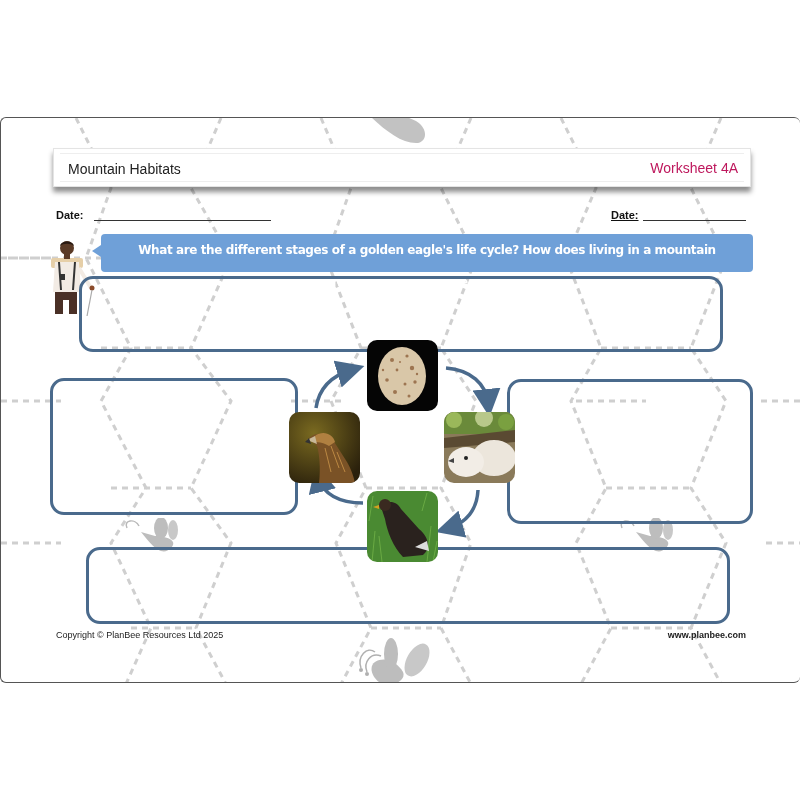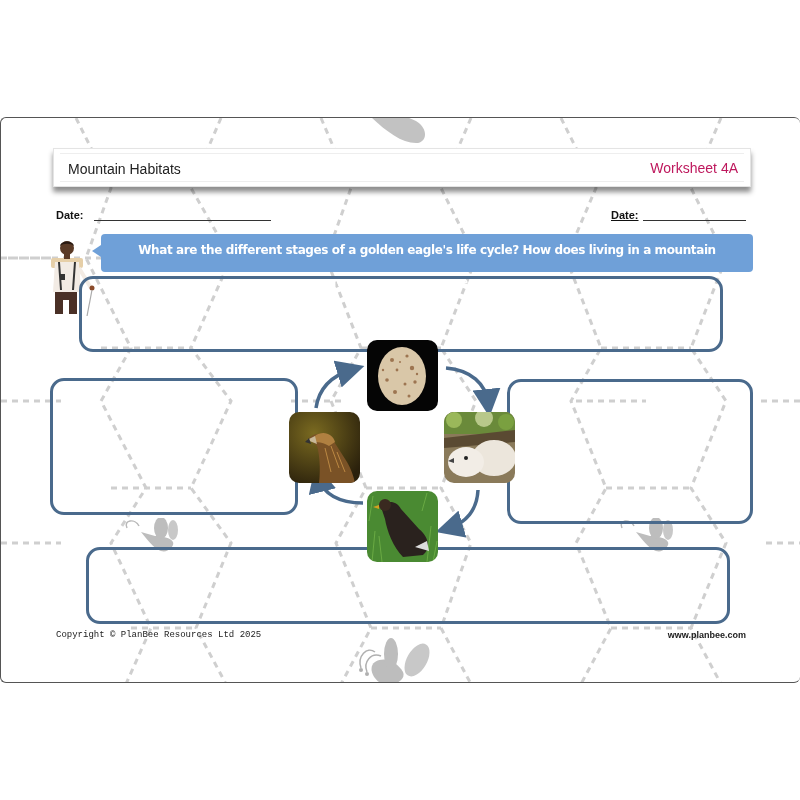--- a/index.html
+++ b/index.html
@@ -46,21 +46,21 @@
 
     .photo {
       position: absolute; width: 71px; height: 71px; border-radius: 10px; overflow: hidden;
     }
     .photo svg { width: 100%; height: 100%; display: block; }
 
     .arrows { position: absolute; left: 0; top: 0; width: 800px; height: 566px; pointer-events: none; }
 
     .hiker { position: absolute; left: 46px; top: 120px; width: 50px; height: 78px; }
 
-    .footer-left { position: absolute; left: 55px; top: 512px; font-size: 9px; color: #222; font-family: Liberation Mono, monospace; }
+    .footer-left { position: absolute; left: 55px; top: 512px; font-size: 9px; color: #222; }
     .footer-right { position: absolute; right: 54px; top: 512px; font-size: 9px; color: #222; font-weight: bold; }
 
     .bee { position: absolute; }
   </style>
 </head>
 <body>
 
 <div class="sheet">
 
   <svg class="hex-bg" viewBox="0 0 800 566">

